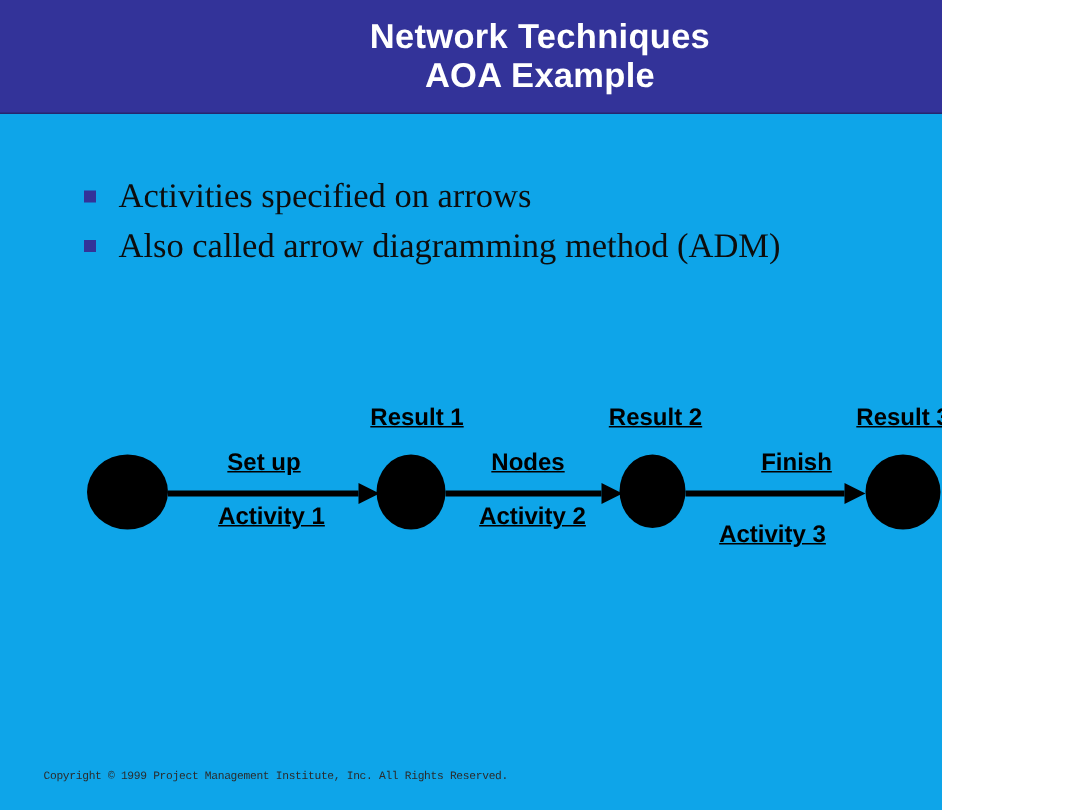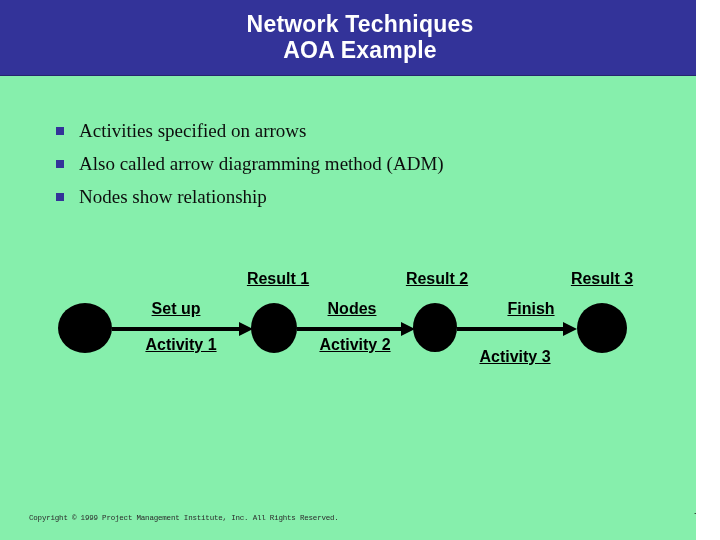--- a/index.html
+++ b/index.html
@@ -1,20 +1,20 @@
 <!DOCTYPE html>
 <html style="--header-bg: #333399; --bullet-marker: #333399; --node-fill: #000000; --title-text: #ffffff;"><head>
 <meta charset="utf-8">
 <style>
   html, body { margin: 0; padding: 0; }
   .slide {
     position: relative;
-    width: 696px;
+    width: 628px;
     height: 540px;
-    background: #86efac;
+    background: #0ea5e9;
     overflow: hidden;
     font-family: "Liberation Sans", sans-serif;
   }
 
   
   .titlebar {
     position: absolute;
     top: 0; left: 0;
     width: 720px; height: 76px;
     box-sizing: border-box;
@@ -43,21 +43,21 @@
   .bullet-row.b2 { top: 153px; }
   .bullet-row.b3 { top: 186px; }
   .bullet-square {
     width: 8px; height: 8px;
     background: var(--bullet-marker, #333399);
     margin-right: 15px;
     flex: 0 0 auto;
   }
   .bullet-text {
     font-family: "Liberation Serif", serif;
-    font-size: 19px;
+    font-size: 23px;
     color: #0d0d0d;
     white-space: nowrap;
   }
 
   
   .node {
     position: absolute;
     background: var(--node-fill, #000000);
     border-radius: 50%;
   }
@@ -135,24 +135,20 @@
   </header>
 
   <div class="bullet-row b1">
     <span class="bullet-square"></span>
     <span class="bullet-text">Activities specified on arrows</span>
   </div>
   <div class="bullet-row b2">
     <span class="bullet-square"></span>
     <span class="bullet-text">Also called arrow diagramming method (ADM)</span>
   </div>
-  <div class="bullet-row b3">
-    <span class="bullet-square"></span>
-    <span class="bullet-text">Nodes show relationship</span>
-  </div>
 
   <div>
     <span class="dlabel r1">Result 1</span>
     <span class="dlabel r2">Result 2</span>
     <span class="dlabel r3">Result 3</span>
 
     <span class="dlabel t1">Set up</span>
     <span class="dlabel t2">Nodes</span>
     <span class="dlabel t3">Finish</span>
 

